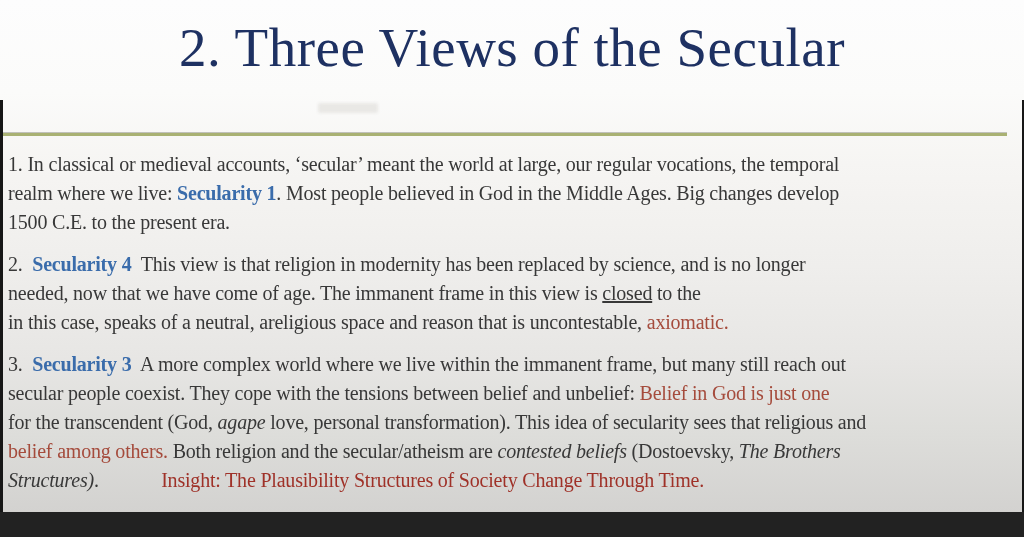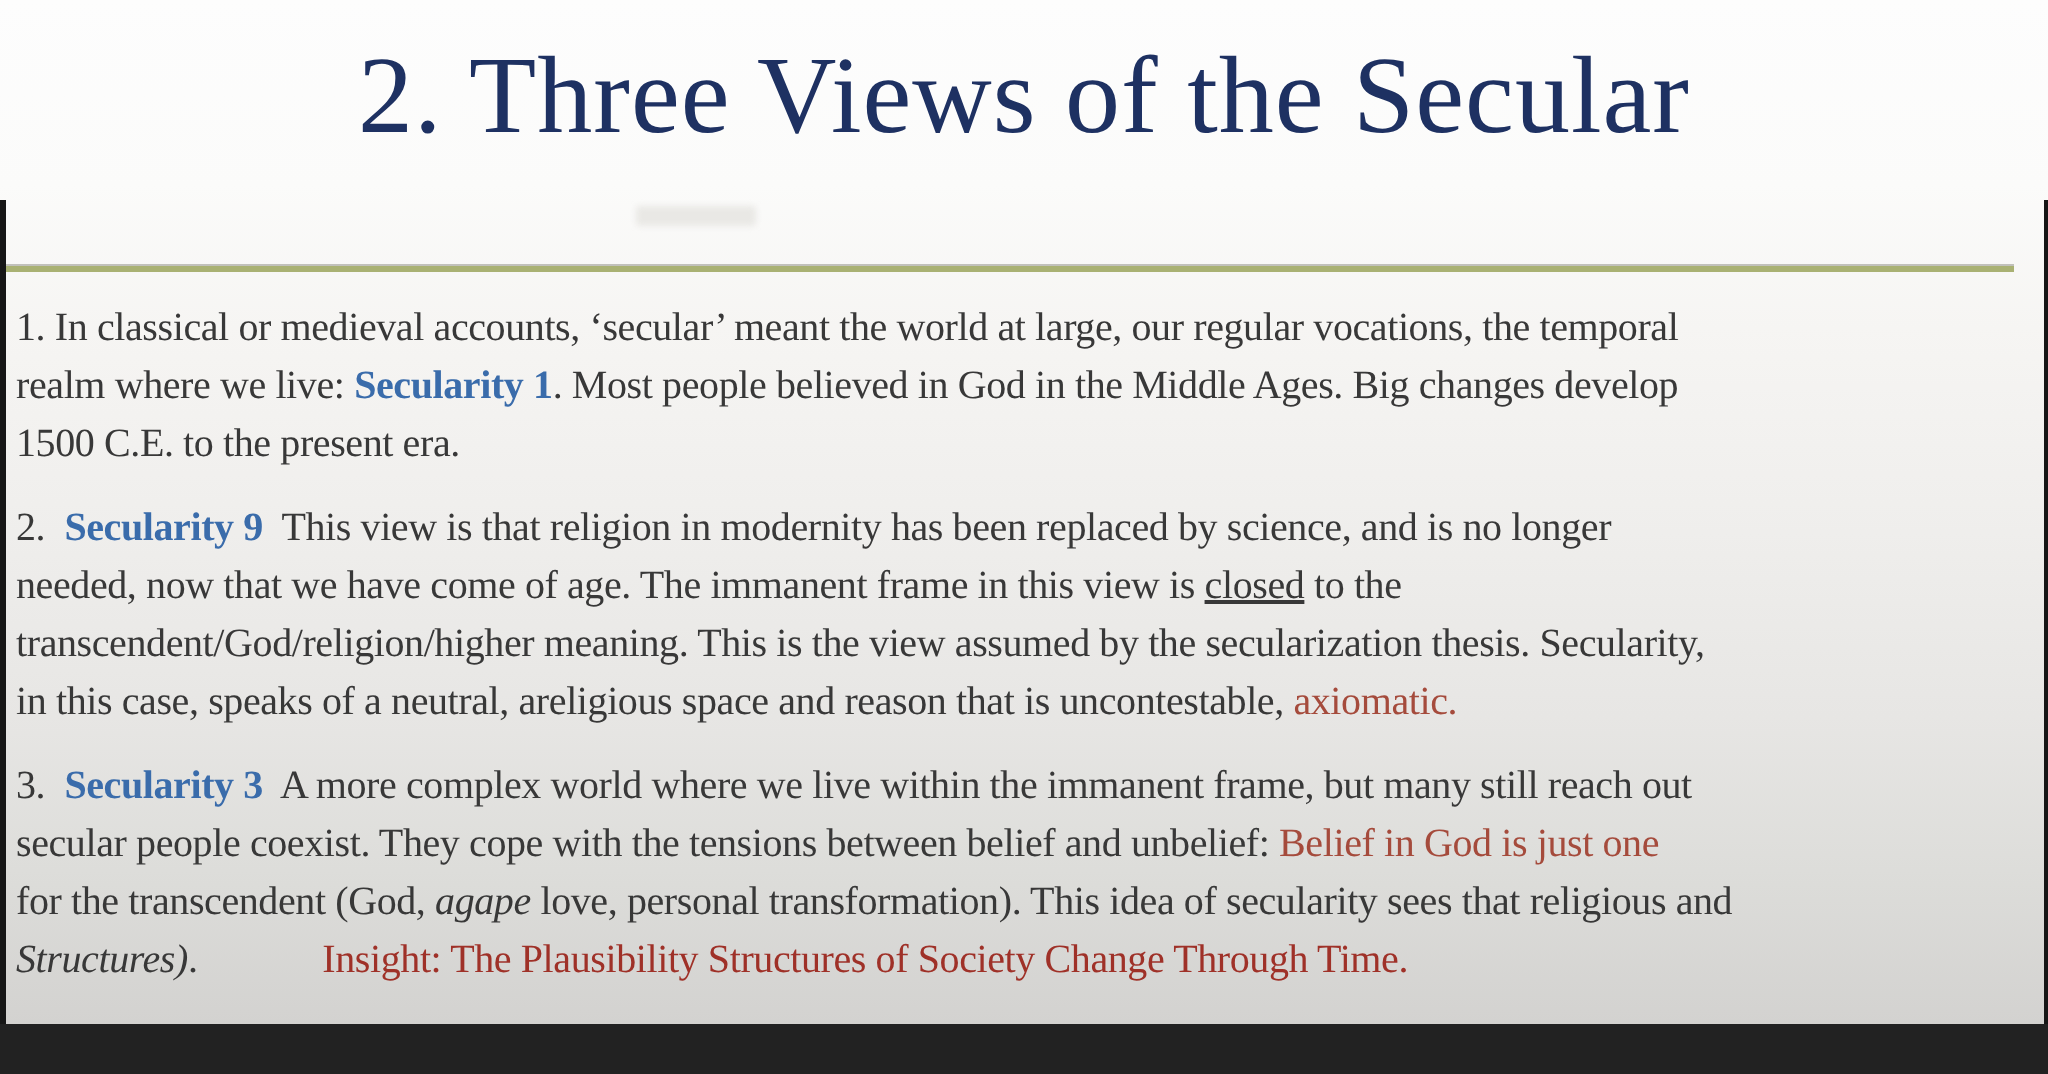--- a/index.html
+++ b/index.html
@@ -87,28 +87,28 @@
 
   <div class="divider"></div>
 
   <div class="body-text">
     <div class="paragraph">
         <div class="line"><span class="run plain">1. In classical or medieval accounts, ‘secular’ meant the world at large, our regular vocations, the temporal</span></div>
         <div class="line"><span class="run plain">realm where we live: </span><span class="run blue">Secularity 1</span><span class="run plain">. Most people believed in God in the Middle Ages. Big changes develop</span></div>
         <div class="line"><span class="run plain">1500 C.E. to the present era.</span></div>
       </div>
     <div class="paragraph">
-        <div class="line"><span class="run plain">2.  </span><span class="run blue">Secularity 9</span><span class="run plain">  This view is that religion in modernity has been replaced by science, and is no longer</span></div>
+        <div class="line"><span class="run plain">2.  </span><span class="run blue">Secularity 4</span><span class="run plain">  This view is that religion in modernity has been replaced by science, and is no longer</span></div>
         <div class="line"><span class="run plain">needed, now that we have come of age. The immanent frame in this view is </span><span class="run u">closed</span><span class="run plain"> to the</span></div>
-        <div class="line"><span class="run plain">transcendent/God/religion/higher meaning. This is the view assumed by the secularization thesis. Secularity,</span></div>
         <div class="line"><span class="run plain">in this case, speaks of a neutral, areligious space and reason that is uncontestable, </span><span class="run red">axiomatic.</span></div>
       </div>
     <div class="paragraph">
         <div class="line"><span class="run plain">3.  </span><span class="run blue">Secularity 3</span><span class="run plain">  A more complex world where we live within the immanent frame, but many still reach out</span></div>
         <div class="line"><span class="run plain">secular people coexist. They cope with the tensions between belief and unbelief: </span><span class="run red">Belief in God is just one</span></div>
         <div class="line"><span class="run plain">for the transcendent (God, </span><span class="run i">agape</span><span class="run plain"> love, personal transformation). This idea of secularity sees that religious and</span></div>
+        <div class="line"><span class="run red">belief among others.</span><span class="run plain"> Both religion and the secular/atheism are </span><span class="run i">contested beliefs</span><span class="run plain"> (Dostoevsky, </span><span class="run i">The Brothers</span></div>
         <div class="line"><span class="run i">Structures)</span><span class="run plain">.             </span><span class="run redbold">Insight: The Plausibility Structures of Society Change Through Time.</span></div>
       </div>
   </div>
 
   <div class="edge-bar left"></div>
   <div class="edge-bar right"></div>
 </div>
 
 </body></html>

